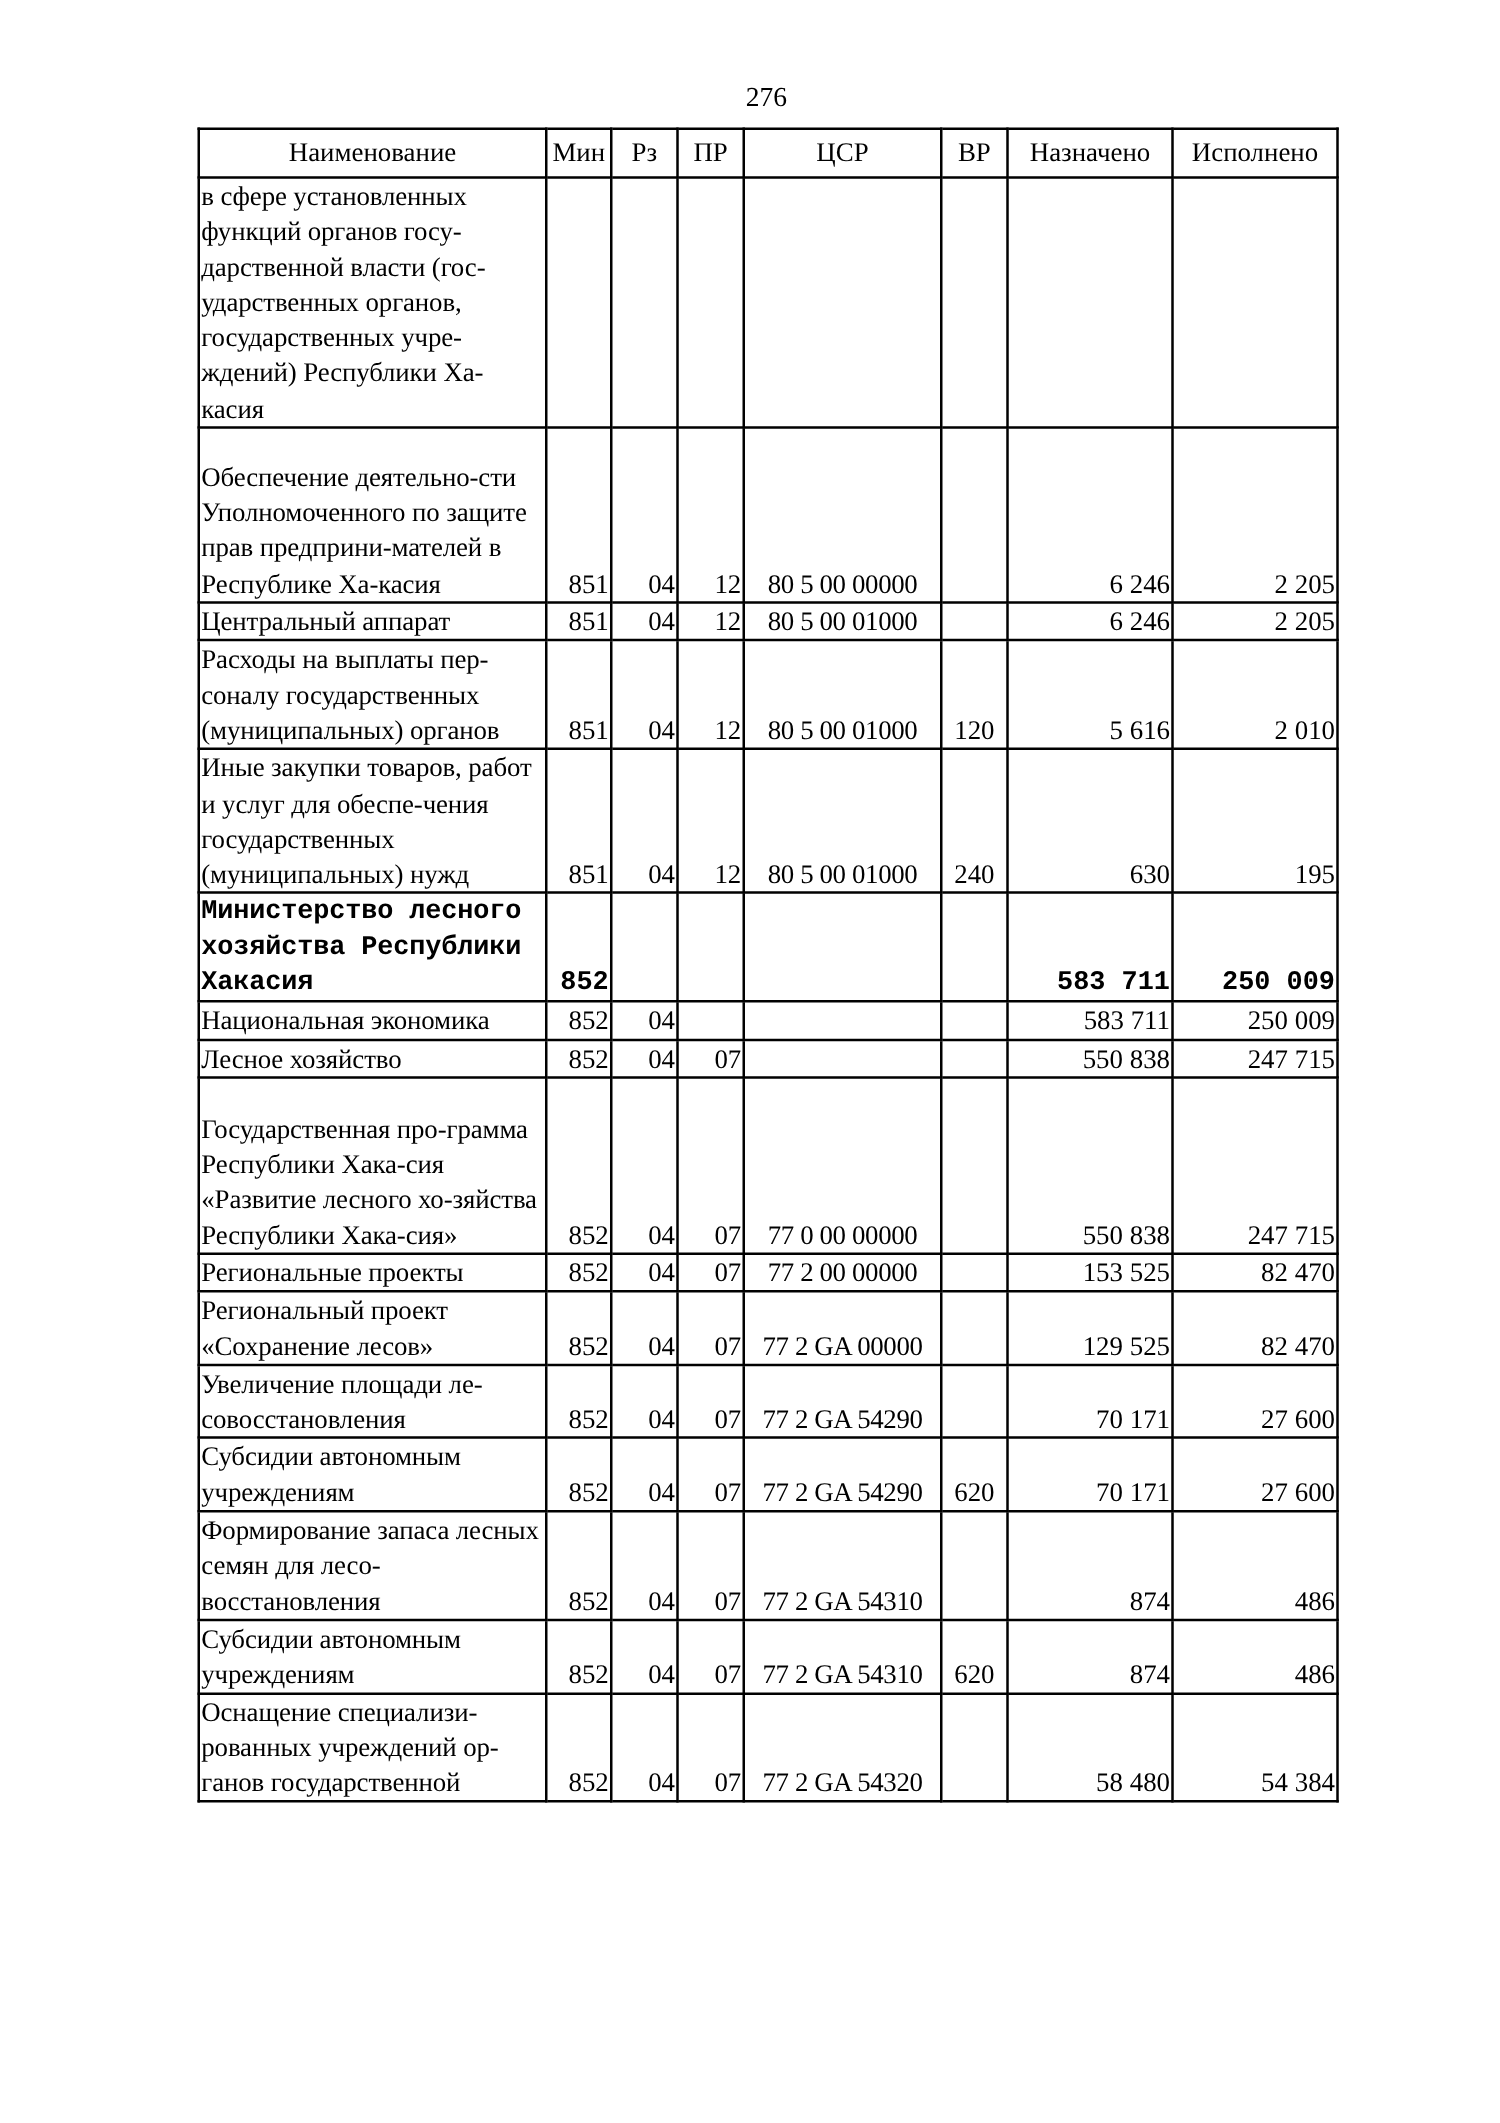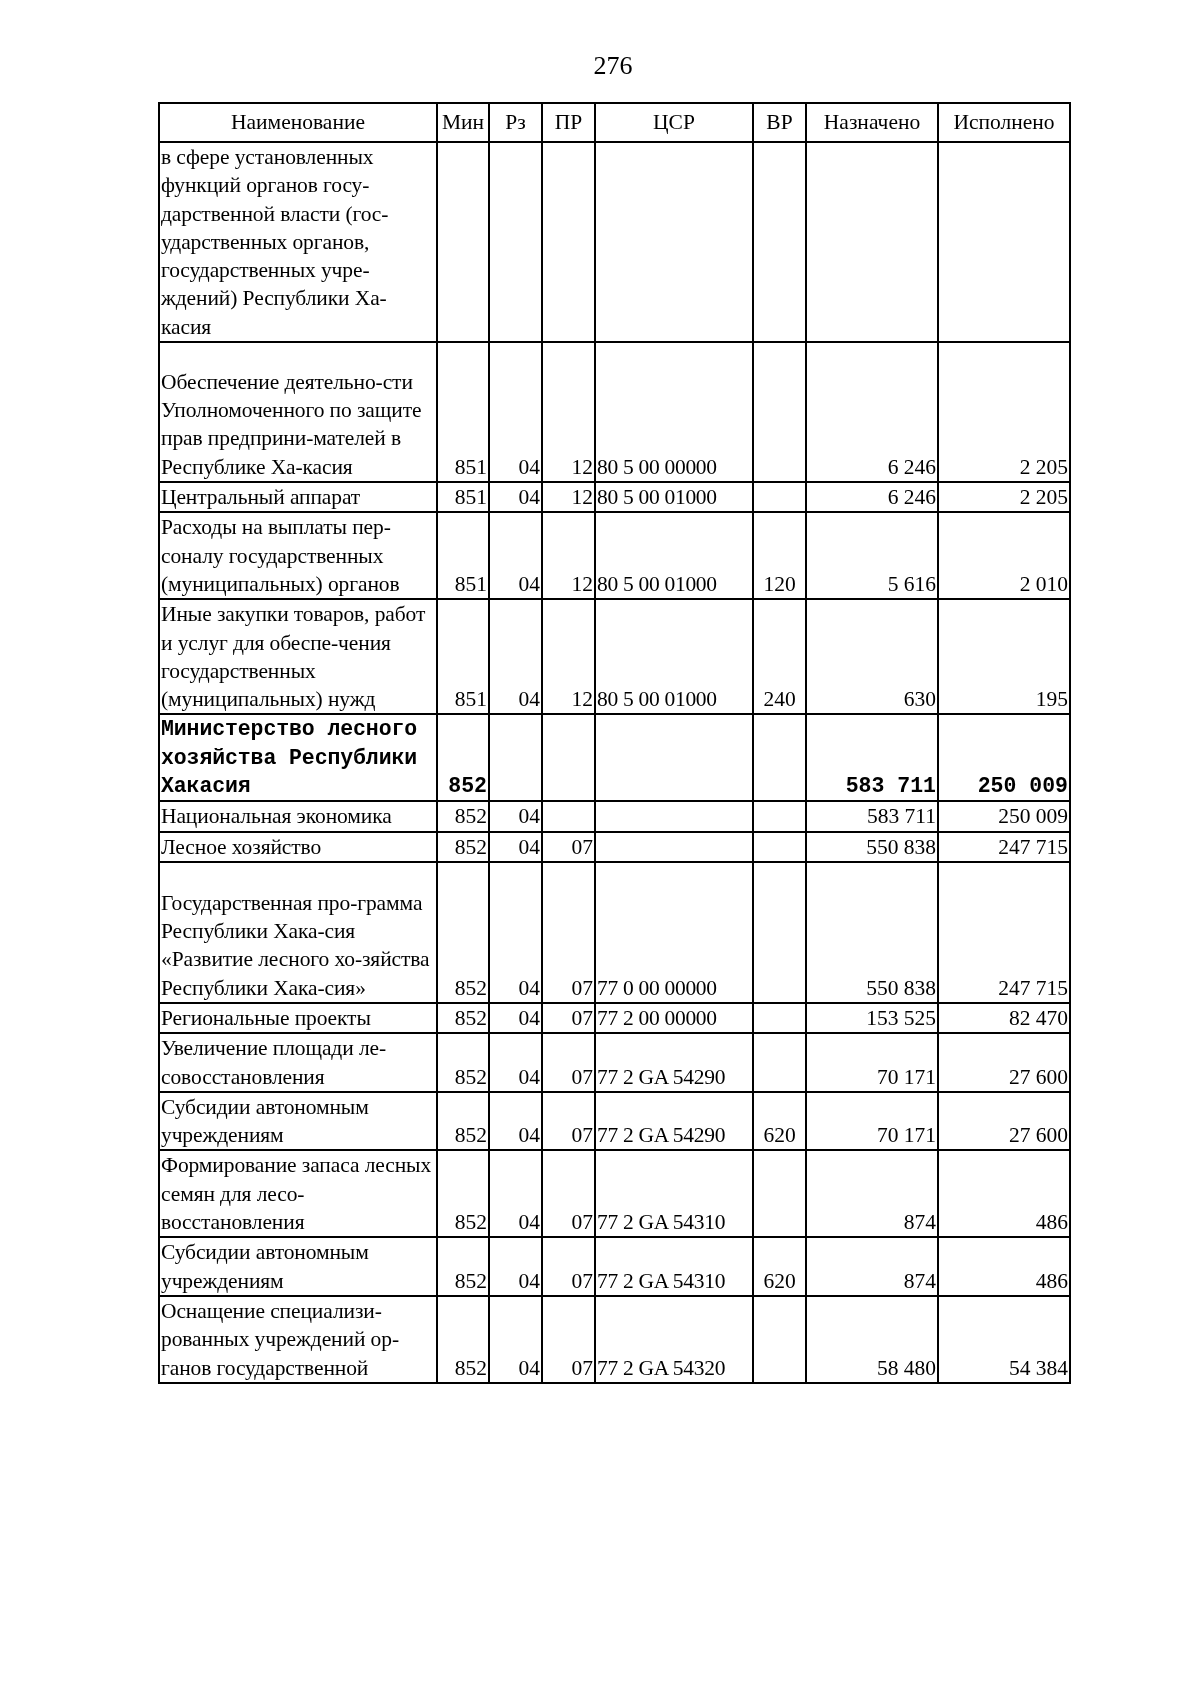--- a/index.html
+++ b/index.html
@@ -1,23 +1,23 @@
 <!DOCTYPE html>
 <html><head>
 <meta charset="utf-8">
 <style>
   html, body { margin: 0; padding: 0; background: #ffffff; }
   body { width: 1200px; height: 1698px; position: relative; font-family: "Liberation Serif", "DejaVu Serif", serif; color: #000; }
-  .page-number { position: absolute; top: 52px; left: 0; width: 1200px; text-align: center; font-size: 26px; line-height: 28px; padding-left: 26px; box-sizing: border-box; }
+  .page-number { position: absolute; top: 64px; left: 0; width: 1200px; text-align: center; font-size: 22px; line-height: 28px; padding-left: 26px; box-sizing: border-box; }
   table.budget { position: absolute; top: 102px; left: 158px; border-collapse: collapse; table-layout: fixed; width: 911px; font-size: 21.5px; line-height: 28.3px; }
   table.budget th, table.budget td { border: 2px solid #000; padding: 0 1px; vertical-align: bottom; overflow: hidden; }
   table.budget th { font-weight: normal; text-align: center; vertical-align: middle; height: 37px; padding: 0; }
   td.name { text-align: left; letter-spacing: -0.1px; }
   td.num { text-align: right; white-space: nowrap; }
-  td.csr { text-align: left; white-space: nowrap; letter-spacing: -0.3px; }
+  td.csr { text-align: center; white-space: nowrap; letter-spacing: -0.3px; }
   td.vr { text-align: center; white-space: nowrap; }
   tr.bold td { font-weight: bold; font-family: Liberation Mono, monospace; }
 </style>
 </head>
 <body>
 
 <div class="page-number">276</div>
 
 <table class="budget">
   <colgroup>
@@ -137,20 +137,30 @@
         <td class="name">Региональные проекты</td>
         <td class="num">852</td>
         <td class="num">04</td>
         <td class="num">07</td>
         <td class="csr">77 2 00 00000</td>
         <td class="vr"></td>
         <td class="num">153 525</td>
         <td class="num">82 470</td>
       </tr>
       <tr style="height: 58px;">
+        <td class="name">Региональный проект «Сохранение лесов»</td>
+        <td class="num">852</td>
+        <td class="num">04</td>
+        <td class="num">07</td>
+        <td class="csr">77 2 GA 00000</td>
+        <td class="vr"></td>
+        <td class="num">129 525</td>
+        <td class="num">82 470</td>
+      </tr>
+      <tr style="height: 58px;">
         <td class="name">Увеличение площади ле-совосстановления</td>
         <td class="num">852</td>
         <td class="num">04</td>
         <td class="num">07</td>
         <td class="csr">77 2 GA 54290</td>
         <td class="vr"></td>
         <td class="num">70 171</td>
         <td class="num">27 600</td>
       </tr>
       <tr style="height: 57px;">

